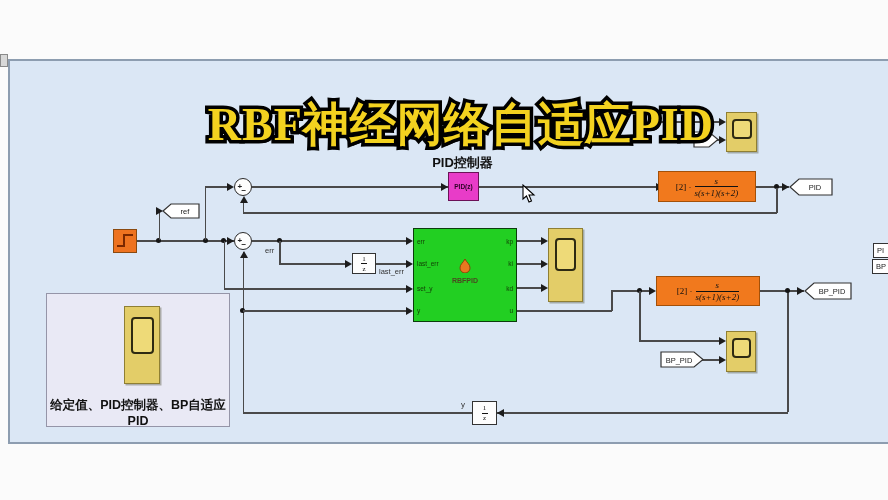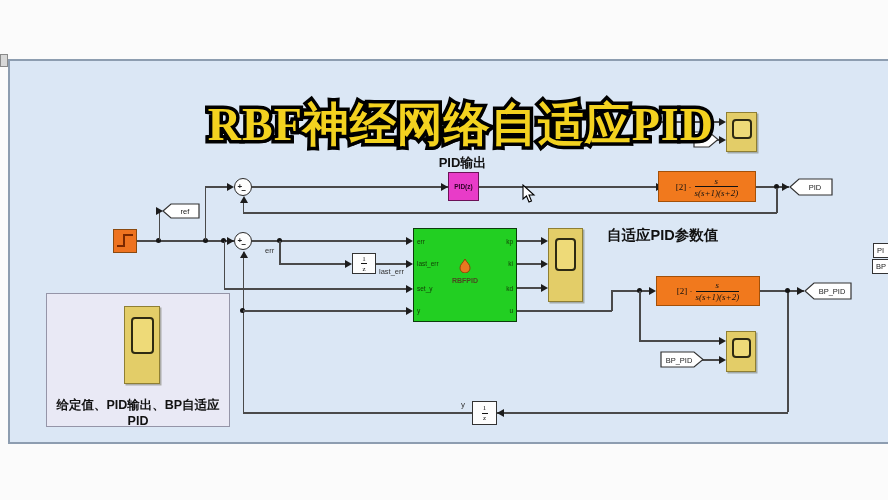--- a/index.html
+++ b/index.html
@@ -181,21 +181,21 @@
 
   <div class="sum" style="left:234px;top:178px;">
     <span style="left:2.5px;top:4px;">+</span>
     <span style="left:6.5px;top:8px;">−</span>
   </div>
   <div class="sum" style="left:234px;top:232px;">
     <span style="left:2.5px;top:4px;">+</span>
     <span style="left:6.5px;top:8px;">−</span>
   </div>
 
-  <div class="cap" style="left:405px;top:154px;width:115px;font-size:13px;">PID输出</div>
+  <div class="cap" style="left:405px;top:154px;width:115px;font-size:13px;">PID控制器</div>
   <div class="blk" style="left:448px;top:172px;width:31px;height:29px;background:#e83cc8;border-color:#6b1257;display:flex;align-items:center;justify-content:center;">
     <span style="font-size:6.5px;color:#2e0226;font-weight:bold;">PID(z)</span>
   </div>
 
   <div class="blk tf" style="left:658px;top:171px;width:98px;height:31px;">
     <span class="g">[2] ·</span>
     <span class="frac" style="font-size:9px;">
       <span>s</span>
       <span class="bar"></span>
       <span>s(s+1)(s+2)</span>
@@ -204,21 +204,20 @@
 
   <div class="blk tf" style="left:656px;top:276px;width:104px;height:30px;">
     <span class="g">[2] ·</span>
     <span class="frac" style="font-size:9px;">
       <span>s</span>
       <span class="bar"></span>
       <span>s(s+1)(s+2)</span>
     </span>
   </div>
 
-  <div class="cap" style="left:607px;top:226px;width:140px;font-size:14.5px;text-align:left;">自适应PID参数值</div>
 
   <div class="blk" style="left:413px;top:228px;width:104px;height:94px;background:#22cf22;border-color:#0c3c0c;border-width:1.5px;">
     <span class="ptxt" style="left:3px;top:9px;">err</span>
     <span class="ptxt" style="left:3px;top:31px;">last_err</span>
     <span class="ptxt" style="left:3px;top:56px;">set_y</span>
     <span class="ptxt" style="left:3px;top:78px;">y</span>
     <span class="ptxt" style="right:3px;top:9px;">kp</span>
     <span class="ptxt" style="right:3px;top:31px;">ki</span>
     <span class="ptxt" style="right:3px;top:56px;">kd</span>
     <span class="ptxt" style="right:3px;top:78px;">u</span>
@@ -256,21 +255,21 @@
     <div class="screen" style="left:5px;top:6px;width:20px;height:20px;"></div>
   </div>
   <div class="blk scope" style="left:726px;top:331px;width:30px;height:41px;">
     <div class="screen" style="left:5px;top:6px;width:19px;height:20px;"></div>
   </div>
 
   <div class="abs" style="left:46px;top:293px;width:184px;height:134px;background:#e9e9f5;border:1.5px solid #9595a8;box-sizing:border-box;"></div>
   <div class="blk scope" style="left:124px;top:306px;width:36px;height:78px;">
     <div class="screen" style="left:6px;top:10px;width:23px;height:37px;"></div>
   </div>
-  <div class="cap" style="left:48px;top:397px;width:180px;font-size:12.5px;">给定值、PID输出、BP自适应PID</div>
+  <div class="cap" style="left:48px;top:397px;width:180px;font-size:12.5px;">给定值、PID控制器、BP自适应PID</div>
 
   <div class="abs" id="title">
     <span class="stroke">RBF神经网络自适应PID</span>
     <span class="fill">RBF神经网络自适应PID</span>
   </div>
 
   <svg class="abs" style="left:522px;top:184px;" width="14" height="20">
     <path d="M1,1 L1,15 L4.5,12 L7,18 L9.5,17 L7,11 L12,11 Z" fill="#fff" stroke="#000" stroke-width="1.1"></path>
   </svg>
 </div>

